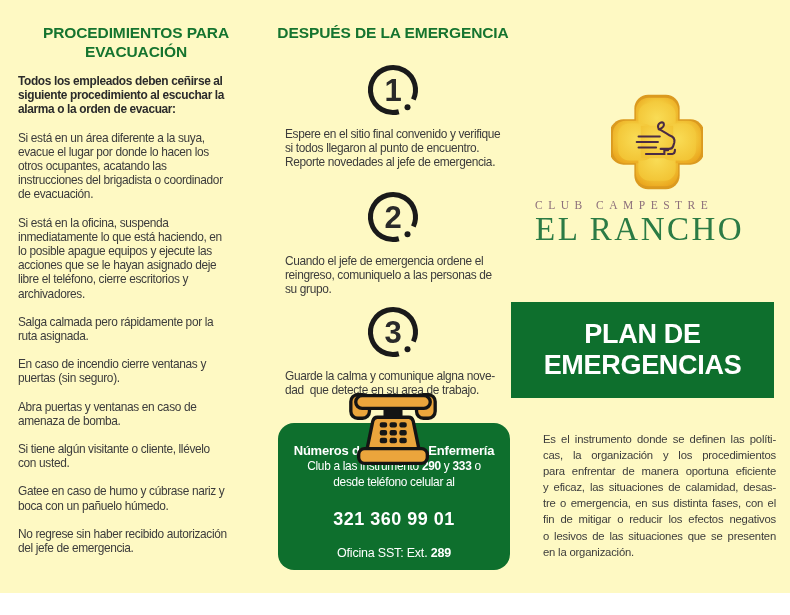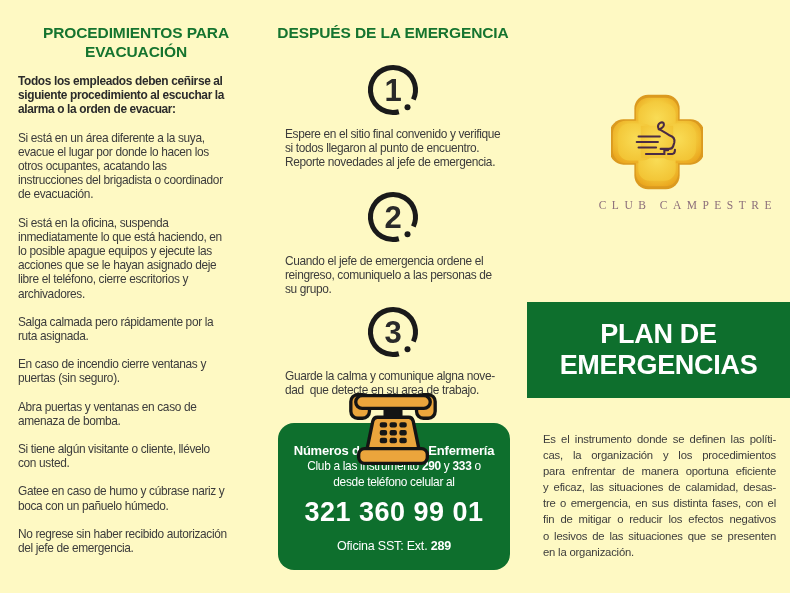--- a/index.html
+++ b/index.html
@@ -21,30 +21,30 @@
   .m-badge2{margin-top:19px;}
   .m-badge3{margin-top:8px;}
   .m-badge1{margin-top:20px;}
   .phone-wrap{position:absolute;left:342px;top:391px;width:102px;height:76px;z-index:3;}
   .contact-box{position:absolute;left:278px;top:423px;width:232px;height:147px;
                background:#0E6F2D;border-radius:16px;color:#fff;text-align:center;
                box-sizing:border-box;padding-top:20px;z-index:2;}
   .cb-title{font-size:13px;font-weight:bold;letter-spacing:-0.2px;}
   .cb-line{font-size:11.9px;line-height:16.4px;letter-spacing:-0.3px;}
   .cb-line b{font-weight:bold;}
-  .cb-phone{font-size:27px;font-weight:bold;line-height:30px;margin-top:6px;letter-spacing:0.5px;}
+  .cb-phone{font-size:18px;font-weight:bold;line-height:30px;margin-top:13px;letter-spacing:0.5px;}
   .cb-footer{font-size:12.5px;margin-top:12px;letter-spacing:-0.2px;}
   .cb-footer b{font-weight:bold;}
   
   .emblem{position:absolute;left:611px;top:92px;width:92px;height:100px;}
-  .brand{position:absolute;left:535px;top:199px;width:242px;text-align:right;
+  .brand{position:absolute;left:535px;top:199px;width:242px;text-align:left;
          font-family:"Liberation Serif",serif;}
   .brand-small{font-size:11.5px;letter-spacing:5.5px;color:#8C6F7B;}
   .brand-large{font-size:33px;letter-spacing:2.5px;color:#2B7B45;line-height:34px;margin-top:1px;}
-  .plan-box{position:absolute;left:527px;top:302px;width:263px;height:96px;background:#0E6F2D;
+  .plan-box{position:absolute;left:511px;top:302px;width:263px;height:96px;background:#0E6F2D;
             display:flex;align-items:center;justify-content:center;}
   .plan-title{color:#fff;font-weight:bold;font-size:27px;line-height:31px;text-align:center;
               letter-spacing:-0.3px;}
   .descr{position:absolute;left:543px;top:431px;width:233px;color:#3C3C3C;}
   .descr-block{font-size:11.3px;line-height:16.1px;letter-spacing:-0.2px;
                text-align:justify;text-align-last:justify;}
   .descr-last{font-size:11.3px;line-height:16.1px;letter-spacing:-0.2px;text-align:left;}
 </style>
 </head>
 <body>
@@ -178,20 +178,21 @@
     <g stroke="#4A2B44" stroke-width="2.3" fill="none" stroke-linecap="round">
       <path d="M52 36 C48 30 58 25.5 57.5 31.5 C57.2 34.5 53 36 52 36 Z"></path>
       <path d="M52 36 C56 38 60 40.5 64 43 C67.5 44.2 69.5 47 68.8 50.5 L67.6 54.5 C67 56.5 65.2 57.5 63 57.5 L54 57.5"></path>
       <path d="M30 44 H53 M28 50 H51 M30 56 H49"></path>
       <path d="M38 63 L58 63 L58 59 L62 59 M62 63 L66.5 63 C69 63 69.5 61 69.5 58.5"></path>
     </g>
   </svg>
 
   <div class="brand">
     <div class="brand-small">CLUB CAMPESTRE</div>
+    <div class="brand-large">EL RANCHO</div>
   </div>
 
   <div class="plan-box">
     <div class="plan-title preline">PLAN DE
 EMERGENCIAS</div>
   </div>
 
   <div class="descr">
     <div class="descr-block preline">Es el instrumento donde se definen las políti-
 cas, la organización y los procedimientos

